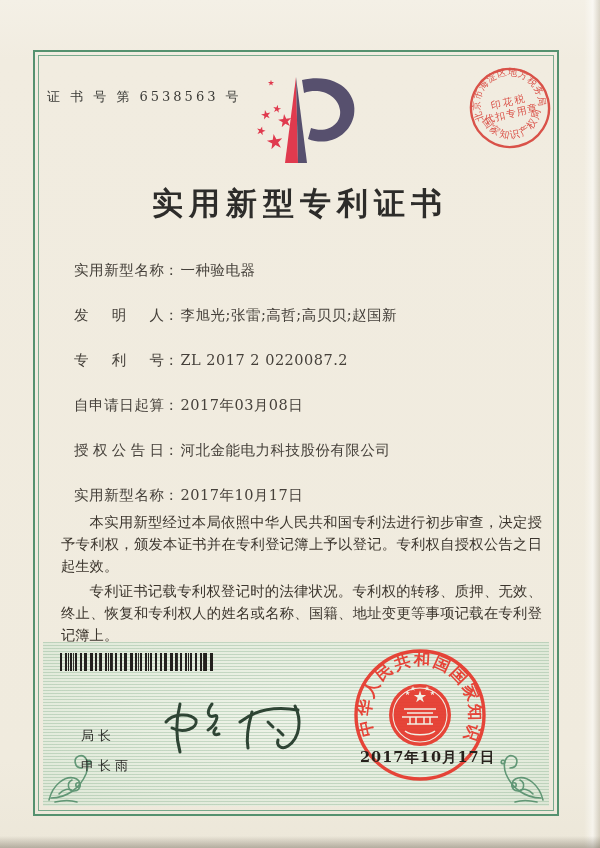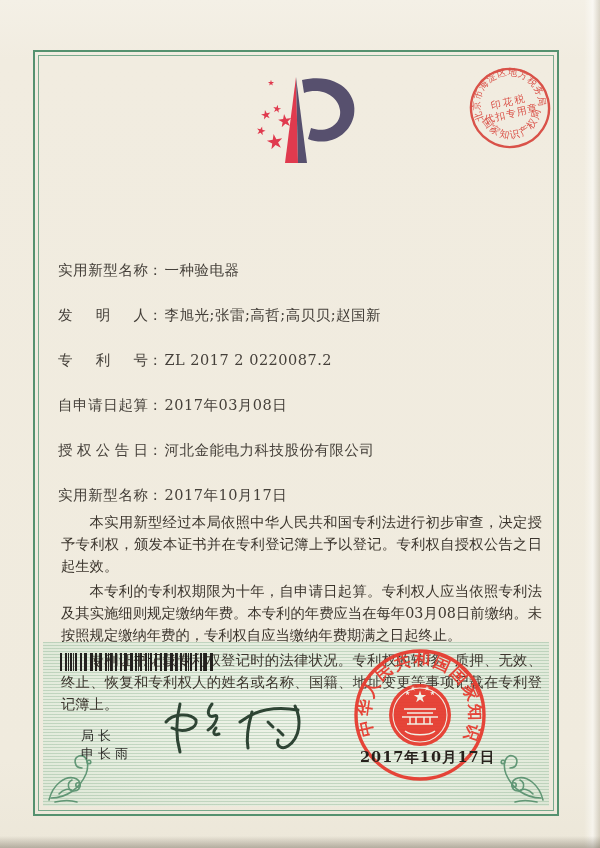--- a/index.html
+++ b/index.html
@@ -25,37 +25,37 @@
   .corner-orn.left{left:2px;}
   .corner-orn.right{right:2px;transform:scaleX(-1);}
   
   .cert-no{position:absolute;left:47px;top:88px;font-size:13px;letter-spacing:3px;color:#3a3a36;z-index:3;}
   .logo{position:absolute;left:250px;top:70px;width:124px;height:102px;z-index:3;}
   .tax-stamp{position:absolute;left:458px;top:56px;width:104px;height:104px;z-index:6;transform:rotate(-13deg);opacity:.93;}
   .title{position:absolute;left:0;right:0;top:183px;text-align:center;font-size:31px;font-weight:700;
     letter-spacing:6px;color:#2d2c2a;z-index:3;}
   
   .fields{position:absolute;left:58px;top:259px;width:470px;z-index:3;font-size:14.5px;color:#45403a;}
-  .f-row{position:absolute;left:0;white-space:nowrap;}
+  .f-row{position:absolute;left:16px;white-space:nowrap;}
   .f-label{display:inline-block;width:90px;text-align:justify;text-align-last:justify;vertical-align:bottom;}
   .f-colon{display:inline-block;margin:0 2px 0 0;}
   .f-value{letter-spacing:.5px;}
   
   .body-text{position:absolute;left:58px;width:487px;top:508px;z-index:3;
     font-size:14.3px;line-height:22px;text-align:justify;color:#3b352d;}
   .body-text p{margin:3px;text-indent:2em;}
   
   .barcode{position:absolute;left:60px;top:653px;width:153px;height:18px;z-index:4;
     background:
       repeating-linear-gradient(90deg,#23211e 0 2px,transparent 2px 5px),
       repeating-linear-gradient(90deg,#23211e 0 1px,transparent 1px 8px),
       repeating-linear-gradient(90deg,rgba(35,33,30,.9) 0 1px,transparent 1px 13px);}
   .bureau{position:absolute;left:81px;top:727px;z-index:4;font-family:"DejaVu Sans","Liberation Sans",sans-serif;
     font-size:13px;letter-spacing:4px;color:#2d2d29;font-weight:500;}
-  .bureau .name{text-align:right;}
+  .bureau .name{margin-top:12px;text-align:right;}
   .autograph{position:absolute;left:158px;top:688px;width:190px;height:95px;z-index:4;}
   .seal{position:absolute;left:350px;top:645px;width:140px;height:140px;z-index:4;opacity:.95;}
   .seal-date{position:absolute;left:360px;top:748px;z-index:5;font-size:14.5px;font-weight:600;
     letter-spacing:1px;color:#27211c;}
   .footer{position:absolute;left:0;right:0;top:792px;text-align:center;z-index:4;
     font-size:12px;letter-spacing:1px;color:#34342f;}
   svg text{font-family:"DejaVu Serif","Liberation Serif",serif;}
 </style>
 </head>
 <body>
@@ -82,20 +82,21 @@
             <path d="M14,52 C18,47 24,46 28,49"></path>
             <circle cx="33" cy="43" r="2.2"></circle>
             <circle cx="44" cy="20" r="1.8"></circle>
             <path d="M10,60 C18,58 26,58 32,60"></path>
           </g>
         </svg>
       </div>
     </div>
   </div>
 
+  <div class="cert-no">证 书 号 第 6538563 号</div>
 
   <svg class="logo" viewBox="0 0 124 102">
     <defs>
       <symbol id="star" viewBox="-1.2 -1.2 2.4 2.4">
         <polygon points="0,-1 0.2245,-0.309 0.951,-0.309 0.3633,0.118 0.5878,0.809 0,0.382 -0.5878,0.809 -0.3633,0.118 -0.951,-0.309 -0.2245,-0.309"></polygon>
       </symbol>
     </defs>
 
     <path d="M52,10 C88,2 108,24 104,45 C100,66 78,77 58,69 L61,58 C77,64 92,54 90,40 C88,25 70,17 54,23 Z" fill="#57506e"></path>
 
@@ -121,20 +122,21 @@
         <textPath href="#taxTop" startOffset="2">北京市海淀区地方税务局</textPath>
       </text>
       <text x="52" y="49" font-size="10" text-anchor="middle" letter-spacing="2">印花税</text>
       <text x="52" y="61" font-size="10" text-anchor="middle" letter-spacing="1">代扣专用章</text>
       <text font-size="10" letter-spacing="1.5">
         <textPath href="#taxBottom" startOffset="6">国家知识产权局</textPath>
       </text>
     </g>
   </svg>
 
+  <div class="title">实用新型专利证书</div>
 
   <div class="fields">
     <div class="f-row" style="top:2px">
       <span class="f-label">实用新型名称</span><span class="f-colon">：</span><span class="f-value">一种验电器</span>
     </div>
     <div class="f-row" style="top:47px">
       <span class="f-label">发明人</span><span class="f-colon">：</span><span class="f-value">李旭光;张雷;高哲;高贝贝;赵国新</span>
     </div>
     <div class="f-row" style="top:92px">
       <span class="f-label">专利号</span><span class="f-colon">：</span><span class="f-value">ZL 2017 2 0220087.2</span>
@@ -145,21 +147,20 @@
     <div class="f-row" style="top:182px">
       <span class="f-label">授权公告日</span><span class="f-colon">：</span><span class="f-value">河北金能电力科技股份有限公司</span>
     </div>
     <div class="f-row" style="top:227px">
       <span class="f-label">实用新型名称</span><span class="f-colon">：</span><span class="f-value">2017年10月17日</span>
     </div>
   </div>
 
   <div class="body-text">
     <p>本实用新型经过本局依照中华人民共和国专利法进行初步审查，决定授予专利权，颁发本证书并在专利登记簿上予以登记。专利权自授权公告之日起生效。</p>
-    <p>本专利的专利权期限为十年，自申请日起算。专利权人应当依照专利法及其实施细则规定缴纳年费。本专利的年费应当在每年03月08日前缴纳。未按照规定缴纳年费的，专利权自应当缴纳年费期满之日起终止。</p>
     <p>专利证书记载专利权登记时的法律状况。专利权的转移、质押、无效、终止、恢复和专利权人的姓名或名称、国籍、地址变更等事项记载在专利登记簿上。</p>
   </div>
 
   <div class="barcode"></div>
 
   <div class="bureau">
     <div>局长</div>
     <div class="name">申长雨</div>
   </div>
 

